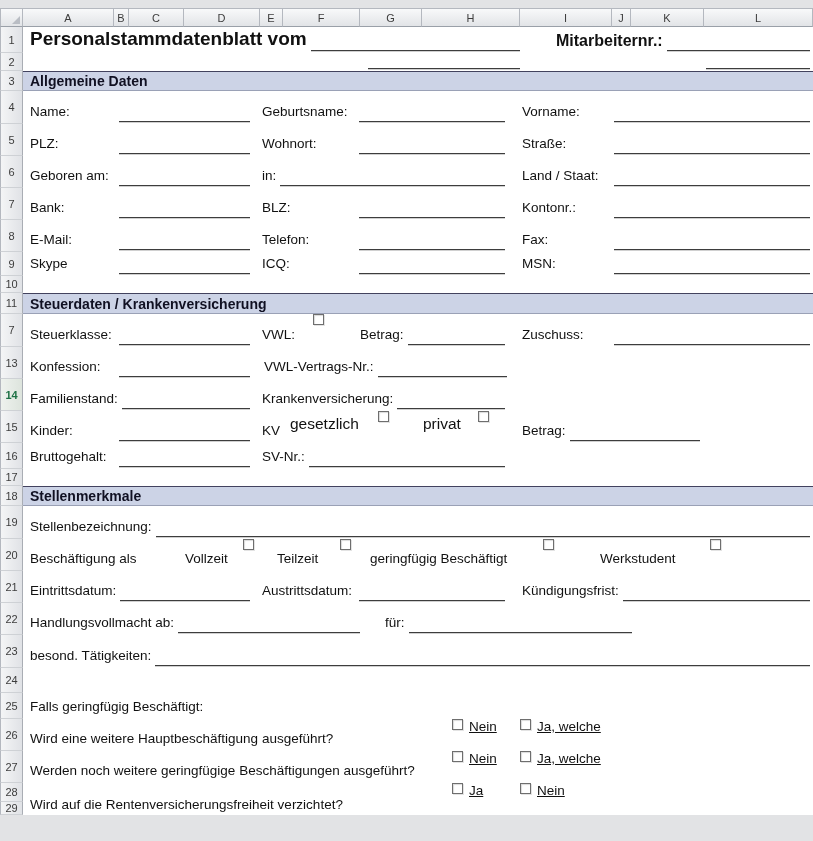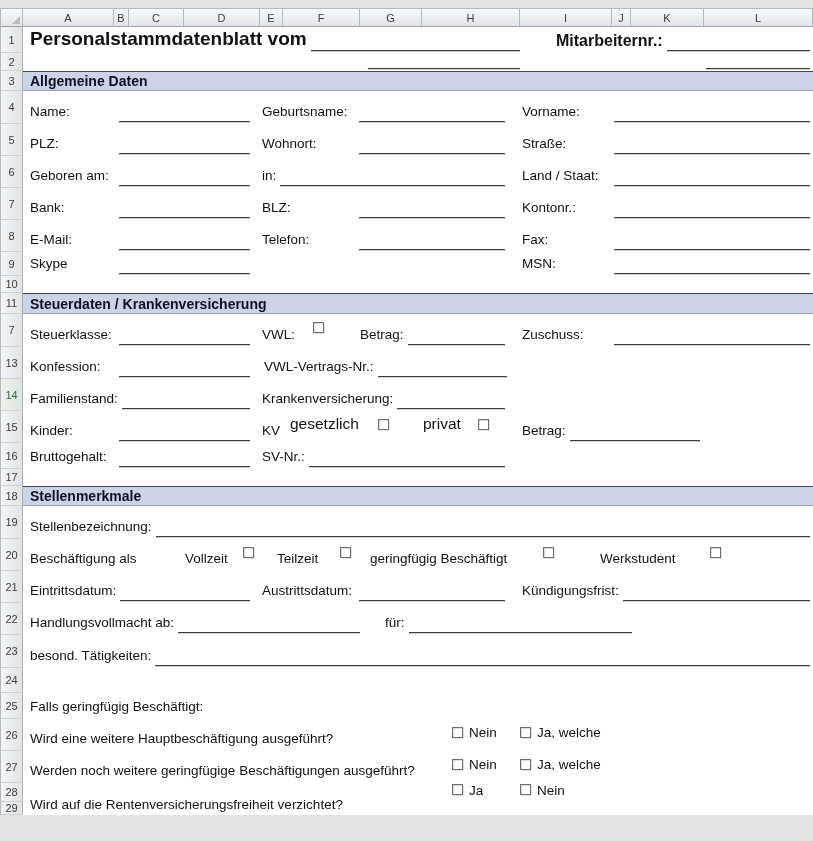--- a/index.html
+++ b/index.html
@@ -13,35 +13,35 @@
            display:flex; align-items:center; justify-content:center;
            font-size:11px; color:#3c3c3c; overflow:hidden; }
   .hcell.corner { position:relative; border-left:1px solid #b4b8bf; }
   .corner-tri { position:absolute; right:2px; bottom:2px; width:0; height:0;
                 border-left:8px solid transparent; border-bottom:8px solid #b9bdc4; }
   .rowswrap { display:flex; flex-direction:column; }
   .row { display:flex; flex:0 0 auto; }
   .rn { flex:0 0 23px; background:linear-gradient(90deg,#f4f5f6,#e0e2e6);
         border-left:1px solid #b4b8bf; border-right:1px solid #a9adb4; border-bottom:1px solid #ced1d5;
         display:flex; align-items:center; justify-content:center; font-size:11px; color:#3c3c3c; }
-  .rn.sel { color:#1e7145; font-weight:400; background:linear-gradient(90deg,#eef2ee,#dde4dd); }
+  .rn.sel { color:#1e7145; font-weight:700; background:linear-gradient(90deg,#eef2ee,#dde4dd); }
   .rc { position:relative; flex:1 1 auto; background:#ffffff; }
   .sect .rc { background:#ccd3e6; border-top:1px solid #42425e; border-bottom:1px solid #9aa1b6; }
   .sect-title { position:absolute; left:7px; top:50%; transform:translateY(-50%);
                 font-size:14px; font-weight:700; color:#101022; white-space:nowrap; }
   .grp { position:absolute; top:0; bottom:0; display:flex; align-items:flex-end; padding-bottom:2px; }
   .lbl { font-size:13.5px; white-space:nowrap; margin-bottom:3px; }
   .lbl.lg { font-size:15.5px; margin-bottom:8px; }
   .w85 { min-width:85px; } .w93 { min-width:93px; } .w88 { min-width:88px; }
   .uline { flex:1 1 auto; margin-left:4px; height:14px;
            border-bottom:1px solid #3d3d3d; box-shadow:0 1px 0 rgba(120,120,120,.35); }
   .seg { position:absolute; bottom:2px; height:0;
          border-bottom:1px solid #3d3d3d; box-shadow:0 1px 0 rgba(120,120,120,.35); }
-  .pair { position:absolute; top:0; bottom:0; display:flex; align-items:center;
-          padding-bottom:2px; gap:6px; }
+  .pair { position:absolute; top:0; bottom:0; display:flex; align-items:flex-start;
+          padding-bottom:2px; gap:6px;text-decoration:underline; }
   .cb { width:11px; height:11px; flex:0 0 11px; border:1px solid #6e6e6e; background:#fff;
         box-shadow:inset 1px 1px 1px rgba(0,0,0,.15), 1px 1px 0 #e3e3e3; margin-bottom:4px; }
   .title { font-size:19px; font-weight:700; margin-bottom:1px; white-space:nowrap; }
   .subtitle { font-size:16px; font-weight:700; margin-bottom:1px; white-space:nowrap; }
 </style>
 </head>
 <body>
 
 <div class="app">
   <div class="top-strip"></div>
@@ -185,20 +185,24 @@
       </div>
     </div>
 
     <div class="row" style="height:24px">
       <div class="rn">9</div>
       <div class="rc">
         <div class="grp" style="left:7px;width:220px">
           <span class="lbl w85">Skype</span>
           <span class="uline"></span>
         </div>
+        <div class="grp" style="left:239px;width:243px">
+          <span class="lbl w93">ICQ:</span>
+          <span class="uline"></span>
+        </div>
         <div class="grp" style="left:499px;width:288px">
           <span class="lbl w88">MSN:</span>
           <span class="uline"></span>
         </div>
       </div>
     </div>
 
     <div class="row" style="height:17px">
       <div class="rn">10</div>
       <div class="rc"></div>

